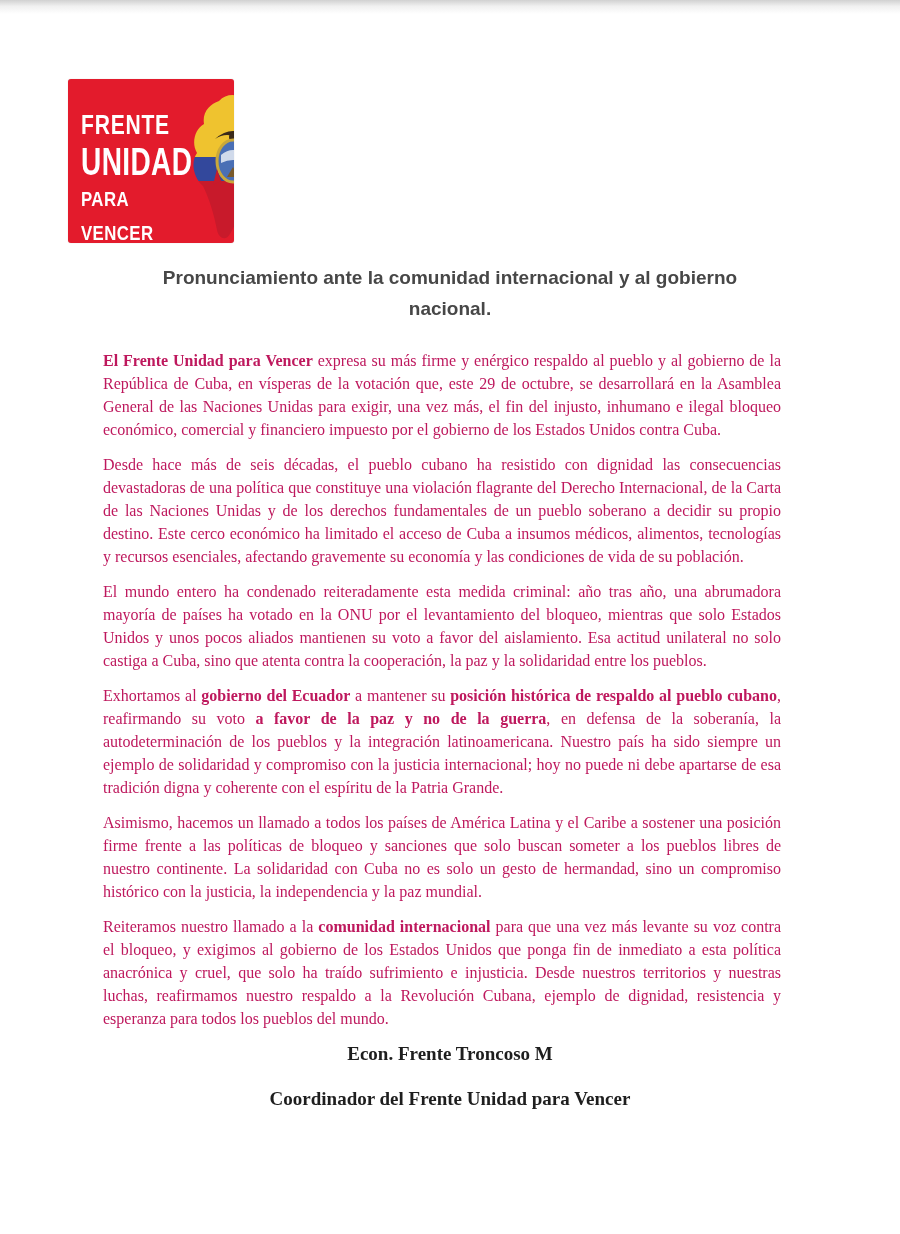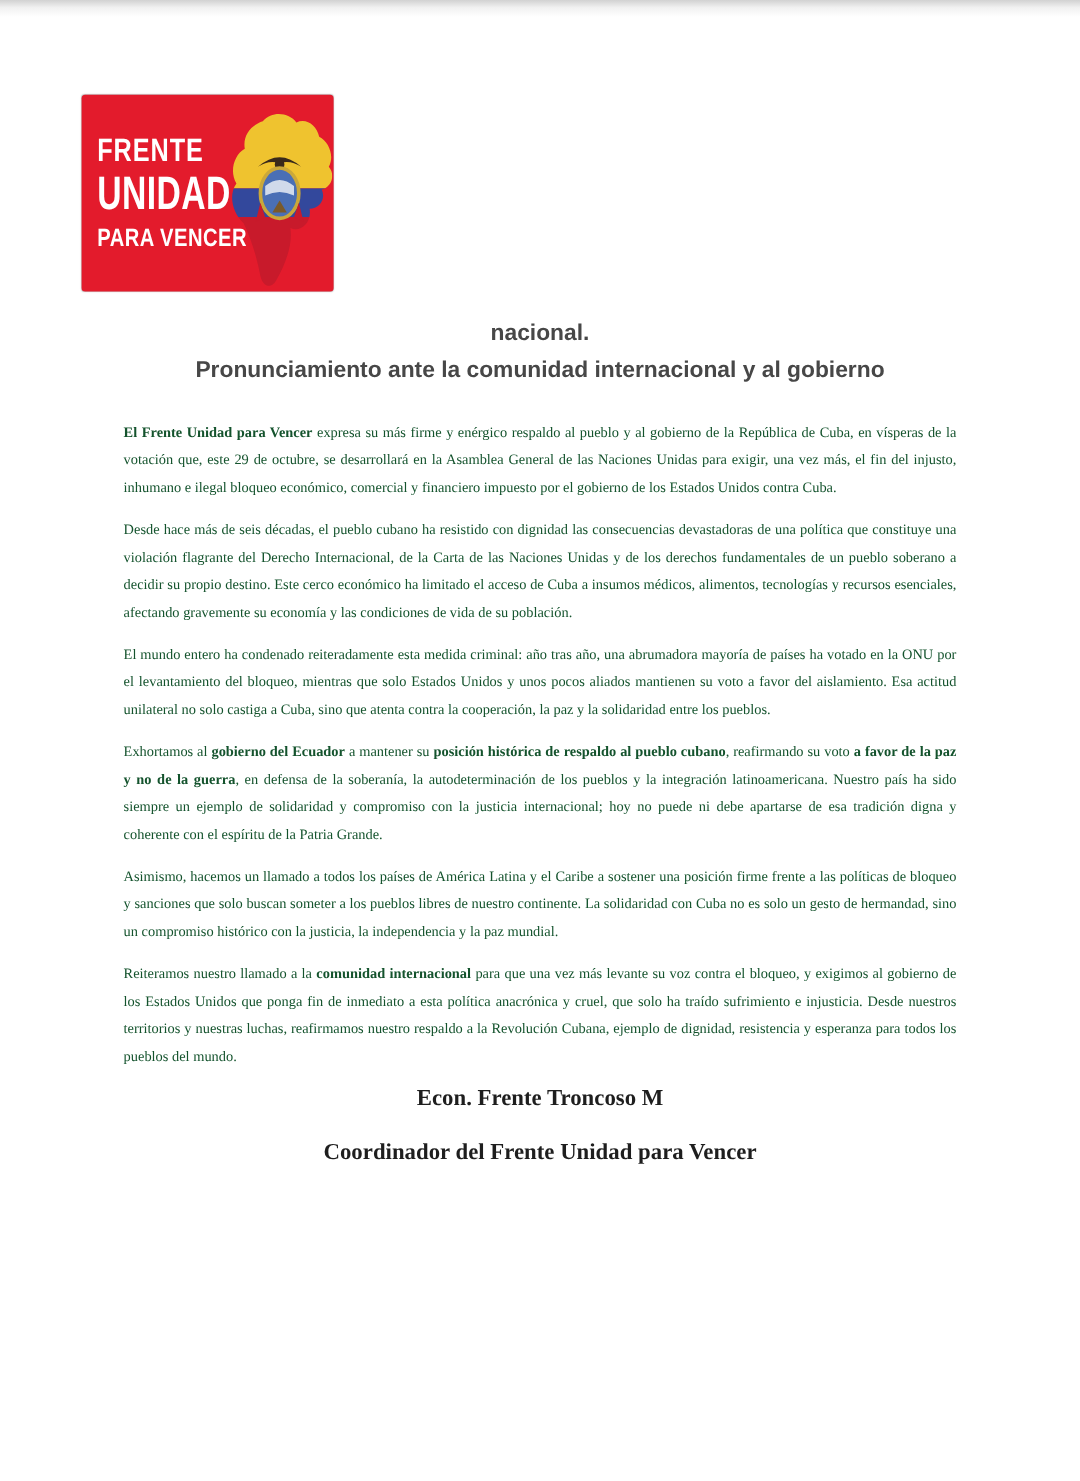--- a/index.html
+++ b/index.html
@@ -11,21 +11,21 @@
     overflow: hidden;
   }
   .scan-top-shade {
     position: absolute; top: 0; left: 0; width: 900px; height: 14px;
     background: linear-gradient(#c2c2c2 0%, #ececec 45%, #ffffff 100%);
     opacity: .75;
   }
   
   .logo-box {
     position: absolute; left: 68px; top: 79px;
-    width: 210px; height: 164px;
+    width: 166px; height: 164px;
     border-radius: 3px;
     box-shadow: 0 0 1px rgba(0,0,0,.25);
     overflow: hidden;
   }
   .logo-text {
     position: absolute; left: 13px; top: 30px;
     color: #ffffff;
     font-family: "Liberation Sans", sans-serif;
     font-weight: bold;
     transform-origin: left top;
@@ -41,23 +41,23 @@
   .doc-title {
     font-family: "Liberation Sans", sans-serif;
     font-weight: bold;
     font-size: 19px; line-height: 31px;
     color: #474747;
     text-align: center;
     margin-bottom: 25px;
   }
   .doc-title span { display: block; }
   .doc-body p {
-    margin: 0 0 12px 0;
-    font-size: 12px; line-height: 23px;
-    color: #14532d;
+    margin: 0 16px 12px 0;
+    font-size: 16px; line-height: 23px;
+    color: #be185d;
     text-align: justify;
   }
   .doc-body p b { font-weight: bold; }
   .signatures {
     text-align: center;
     color: #1e1e1e;
   }
   .sig-name {
     font-weight: bold; font-size: 19px; line-height: 23px;
     margin-top: 10px;
@@ -97,22 +97,22 @@
       <path d="M32,62 Q44,52 56,62 L56,70 Q44,64 32,70 Z" fill="#e8edf5" opacity=".85"></path>
       <path d="M38,84 L44,74 L50,84 Z" fill="#7a5a2a"></path>
       <path d="M28,76 L24,92 L32,88 Z" fill="#c81a2b"></path>
       <path d="M60,76 L64,92 L56,88 Z" fill="#c81a2b"></path>
     </g>
   </svg>
 </div>
 
 <div class="content">
   <div class="doc-title">
+    <span>Pronunciamiento ante la comunidad internacional y al gobierno</span>
     <span>nacional.</span>
-    <span>Pronunciamiento ante la comunidad internacional y al gobierno</span>
   </div>
 
   <div class="doc-body">
       <p><b>El Frente Unidad para Vencer</b><span> expresa su más firme y enérgico respaldo al pueblo y al gobierno de la República de Cuba, en vísperas de la votación que, este 29 de octubre, se desarrollará en la Asamblea General de las Naciones Unidas para exigir, una vez más, el fin del injusto, inhumano e ilegal bloqueo económico, comercial y financiero impuesto por el gobierno de los Estados Unidos contra Cuba.</span></p>
       <p><span>Desde hace más de seis décadas, el pueblo cubano ha resistido con dignidad las consecuencias devastadoras de una política que constituye una violación flagrante del Derecho Internacional, de la Carta de las Naciones Unidas y de los derechos fundamentales de un pueblo soberano a decidir su propio destino. Este cerco económico ha limitado el acceso de Cuba a insumos médicos, alimentos, tecnologías y recursos esenciales, afectando gravemente su economía y las condiciones de vida de su población.</span></p>
       <p><span>El mundo entero ha condenado reiteradamente esta medida criminal: año tras año, una abrumadora mayoría de países ha votado en la ONU por el levantamiento del bloqueo, mientras que solo Estados Unidos y unos pocos aliados mantienen su voto a favor del aislamiento. Esa actitud unilateral no solo castiga a Cuba, sino que atenta contra la cooperación, la paz y la solidaridad entre los pueblos.</span></p>
       <p><span>Exhortamos al </span><b>gobierno del Ecuador</b><span> a mantener su </span><b>posición histórica de respaldo al pueblo cubano</b><span>, reafirmando su voto </span><b>a favor de la paz y no de la guerra</b><span>, en defensa de la soberanía, la autodeterminación de los pueblos y la integración latinoamericana. Nuestro país ha sido siempre un ejemplo de solidaridad y compromiso con la justicia internacional; hoy no puede ni debe apartarse de esa tradición digna y coherente con el espíritu de la Patria Grande.</span></p>
       <p><span>Asimismo, hacemos un llamado a todos los países de América Latina y el Caribe a sostener una posición firme frente a las políticas de bloqueo y sanciones que solo buscan someter a los pueblos libres de nuestro continente. La solidaridad con Cuba no es solo un gesto de hermandad, sino un compromiso histórico con la justicia, la independencia y la paz mundial.</span></p>
       <p><span>Reiteramos nuestro llamado a la </span><b>comunidad internacional</b><span> para que una vez más levante su voz contra el bloqueo, y exigimos al gobierno de los Estados Unidos que ponga fin de inmediato a esta política anacrónica y cruel, que solo ha traído sufrimiento e injusticia. Desde nuestros territorios y nuestras luchas, reafirmamos nuestro respaldo a la Revolución Cubana, ejemplo de dignidad, resistencia y esperanza para todos los pueblos del mundo.</span></p>
     </div>

